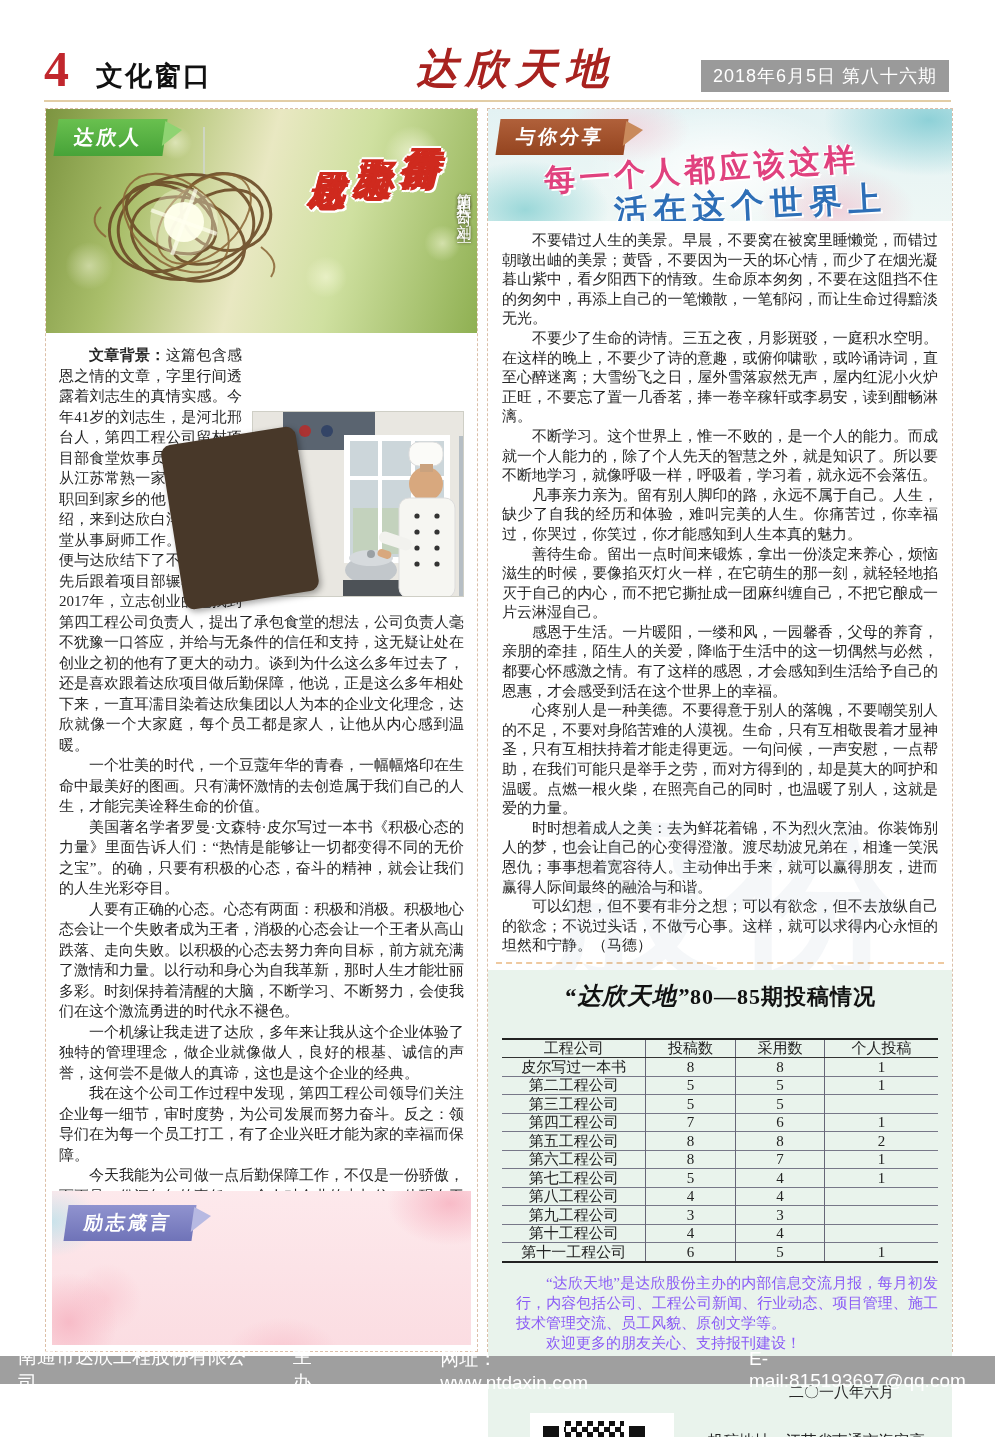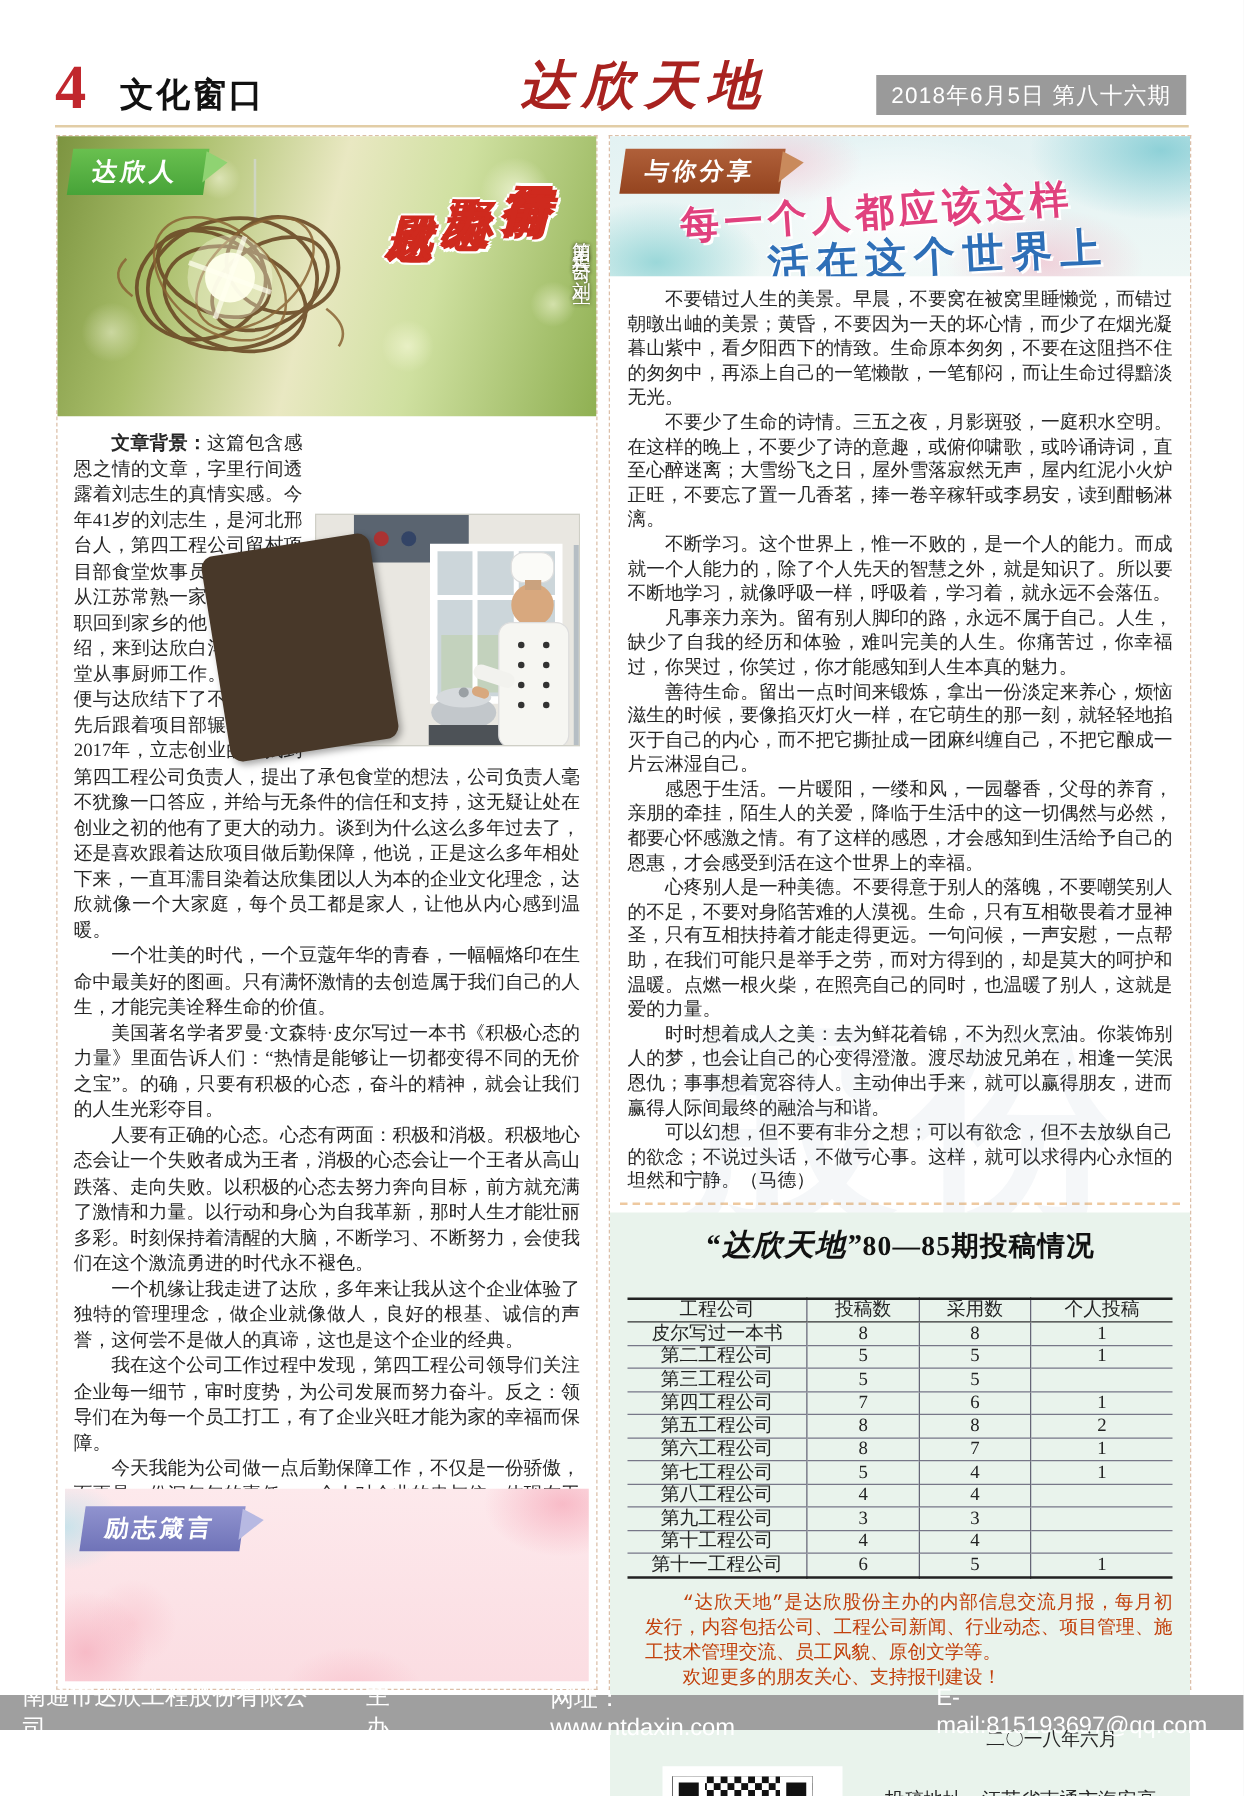--- a/index.html
+++ b/index.html
@@ -83,21 +83,21 @@
   .stats-title .cal{font-style:italic;font-size:24px;text-align:right;}
   table.stats{border-collapse:collapse;margin:26px auto 6px auto;width:436px;font-size:15px;color:#222;}
   table.stats th, table.stats td{text-align:center;padding:0 4px;height:17.5px;line-height:17px;font-weight:normal;}
   table.stats thead th{border-bottom:1.5px solid #333;}
   table.stats{border-top:2.5px solid #222;border-bottom:2.5px solid #222;}
   table.stats td, table.stats th{border-left:1px solid #667;}
   table.stats td:first-child, table.stats th:first-child{border-left:none;}
   table.stats tbody tr{border-bottom:1px solid #778;}
   table.stats tbody tr:last-child{border-bottom:none;}
   table.stats th:nth-child(1), table.stats td:nth-child(1){width:33%;}
-  .about{padding:4px 14px 0 28px;font-size:15px;line-height:20px;text-align:justify;color:#c2410c;font-family:Liberation Mono, monospace;}
+  .about{padding:4px 14px 0 28px;font-size:15px;line-height:20px;text-align:justify;color:#8b5cf6;}
   .about p{margin:0;text-indent:2em;}
   .signoff{padding:6px 58px 0 0;text-align:right;font-size:15px;line-height:22px;color:#262626;}
   .qr-row{display:flex;margin-top:10px;padding:0 14px;position:relative;z-index:3;}
   .qr-card{width:128px;height:128px;background:#fff;padding:8px;margin-left:28px;position:relative;}
   .qr{position:relative;width:112px;height:112px;
       background:conic-gradient(#111 25%,#fff 0 50%,#111 0 75%,#fff 0);background-size:11px 11px;}
   .finder{position:absolute;width:26px;height:26px;background:#111;box-shadow:inset 0 0 0 5px #fff,inset 0 0 0 9px #111;}
   .f1{left:0;top:0;} .f2{right:0;top:0;}
   .contact{margin-left:34px;font-size:15.5px;line-height:27px;color:#262626;padding-top:14px;}
   

